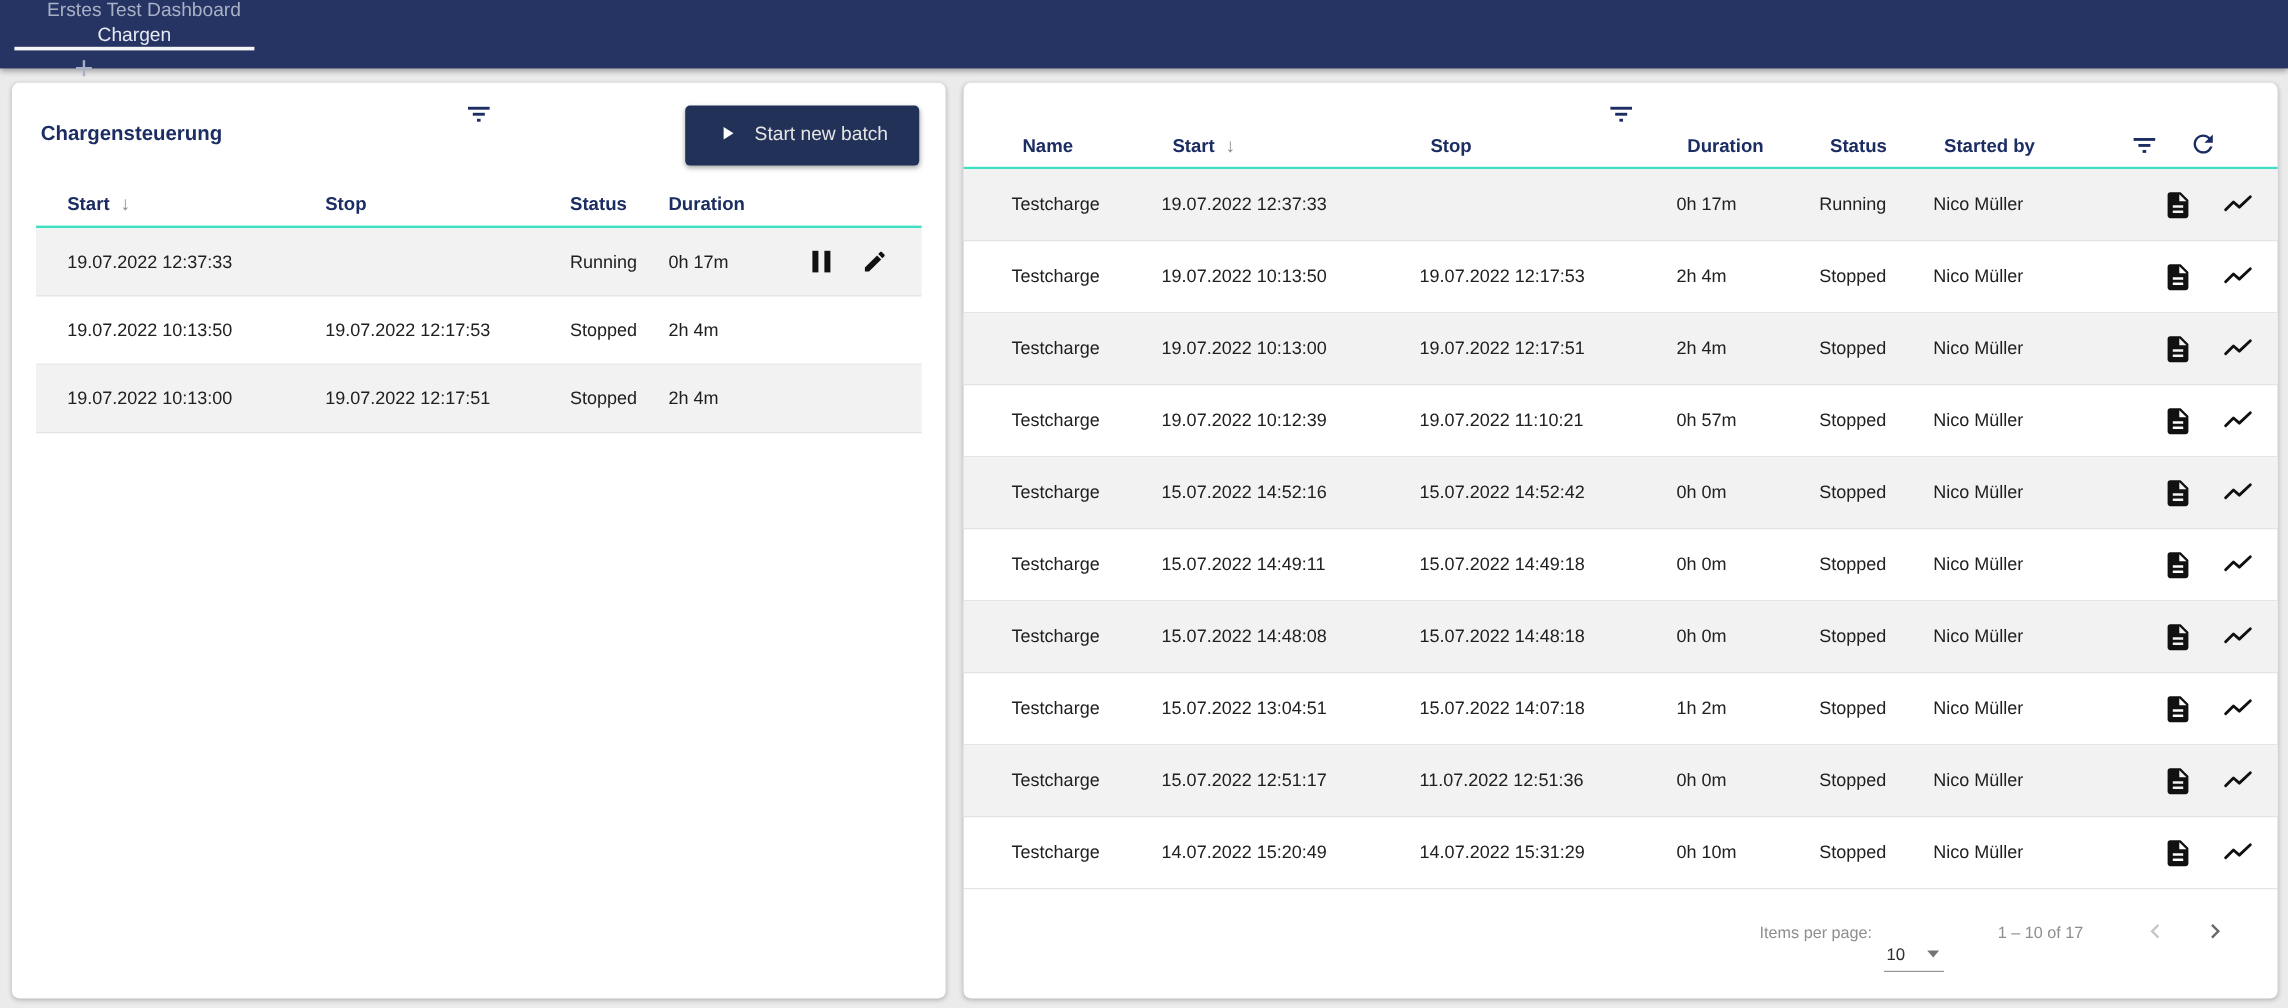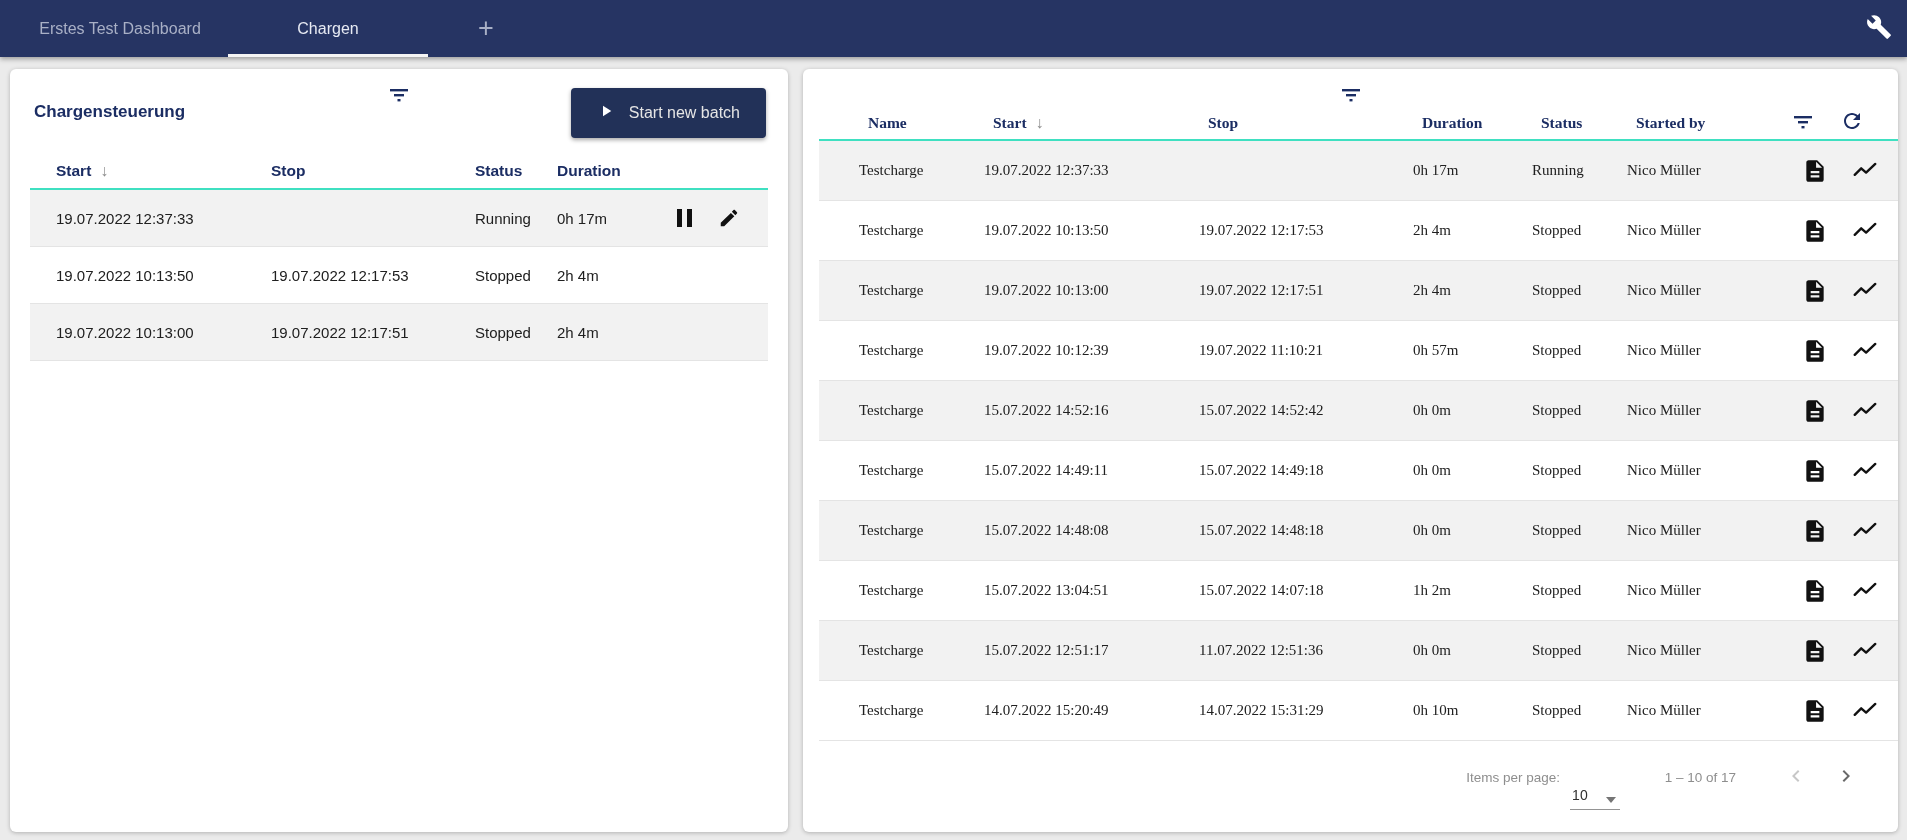--- a/index.html
+++ b/index.html
@@ -3,21 +3,21 @@
 <meta charset="utf-8">
 <style>
   * { margin:0; padding:0; box-sizing:border-box; }
   html,body { width:1907px; height:840px; overflow:hidden; }
   body { font-family:"Liberation Sans","DejaVu Sans",sans-serif; background:#ebebeb; }
   .app { position:relative; width:1907px; height:840px; }
 
   
   .topbar { position:absolute; left:0; top:0; width:100%; height:57px; background:#263463;
             display:flex; align-items:stretch; padding-left:12px;
-            box-shadow:0 2px 5px rgba(0,0,0,.35); z-index:5; }
+            box-shadow:0 2px 5px rgba(0,0,0,.35); z-index:5;flex-direction:column; }
   .tab { display:flex; align-items:center; justify-content:center; color:#a9b0c6;
          font-size:16px; cursor:pointer; height:57px; }
   .tab.t1 { width:216px; } .tab.t2 { width:196px; } .tab.t3 { width:200px; }
   .tab.active { color:#e7eaf3; border-bottom:3px solid #f5f5f5; padding-top:3px; }
   .tab-add { width:64px; margin-left:26px; display:flex; align-items:center; justify-content:center;
              color:#a9b0c6; font-size:27px; font-weight:400; cursor:pointer; }
   .topbar-spacer { flex:1; }
   .wrench-btn { width:56px; display:flex; align-items:center; justify-content:center; cursor:pointer; }
 
   
@@ -48,34 +48,34 @@
 
   .sort-arrow { color:#8d8d8d; font-size:16px; margin-left:9px; font-weight:400; }
 
   .row-actions { display:flex; justify-content:flex-end; align-items:center; gap:26px;
                  padding-right:28px !important; padding-left:0 !important; }
   .row-actions.hidden { visibility:hidden; }
   .pause-icon { display:flex; gap:5px; cursor:pointer; }
   .pause-icon i { display:block; width:5px; height:18px; background:#111; }
 
   
-  .rtable { position:absolute; left:16px; right:0; top:0;font-family:Liberation Serif, serif; }
+  .rtable { position:absolute; left:0; right:0; top:0; }
   .rgrid { display:grid; grid-template-columns:125px 215px 214px 119px 95px 156px 1fr; align-items:center; padding-left:49px; }
   .rtable .thead { height:35px; margin-top:37px; border-bottom:2px solid #3fe0c1; }
   .rtable .thead > div { font-size:15.5px; font-weight:700; color:#1b2d63; }
   .rtable .trow { height:60px; border-bottom:1px solid #e4e4e4; font-size:15px; color:#202020;padding-left:40px; }
 
   .head-tools { display:flex; justify-content:flex-end; align-items:center; gap:26px; padding-right:50px; }
   .ractions { display:flex; justify-content:flex-end; align-items:center; gap:24px; padding-right:20px; }
   .ricon { cursor:pointer; display:flex; align-items:center; }
 
   
   .pagination { position:absolute; right:0; top:690px; height:36px; display:flex; align-items:center;
                 padding-right:40px; font-size:13.5px; color:#8e8e8e; }
-  .ipp-select { display:inline-flex; align-items:flex-end; gap:18px; margin-left:10px;
+  .ipp-select { display:inline-flex; align-items:center; gap:18px; margin-left:10px;
                 border-bottom:1px solid #949494; padding:2px 4px 6px 2px; cursor:pointer;margin-top:40px; }
   .ipp-value { font-size:14px; color:#2f2f2f; }
   .caret-down { width:0; height:0; border-left:5px solid transparent; border-right:5px solid transparent;
                 border-top:6px solid #757575; }
   .range-label { margin-left:45px; }
   .pg-btn { background:none; border:none; cursor:pointer; display:flex; align-items:center; }
   .pg-prev { margin-left:48px; }
   .pg-next { margin-left:26px; }
 </style>
 </head>

